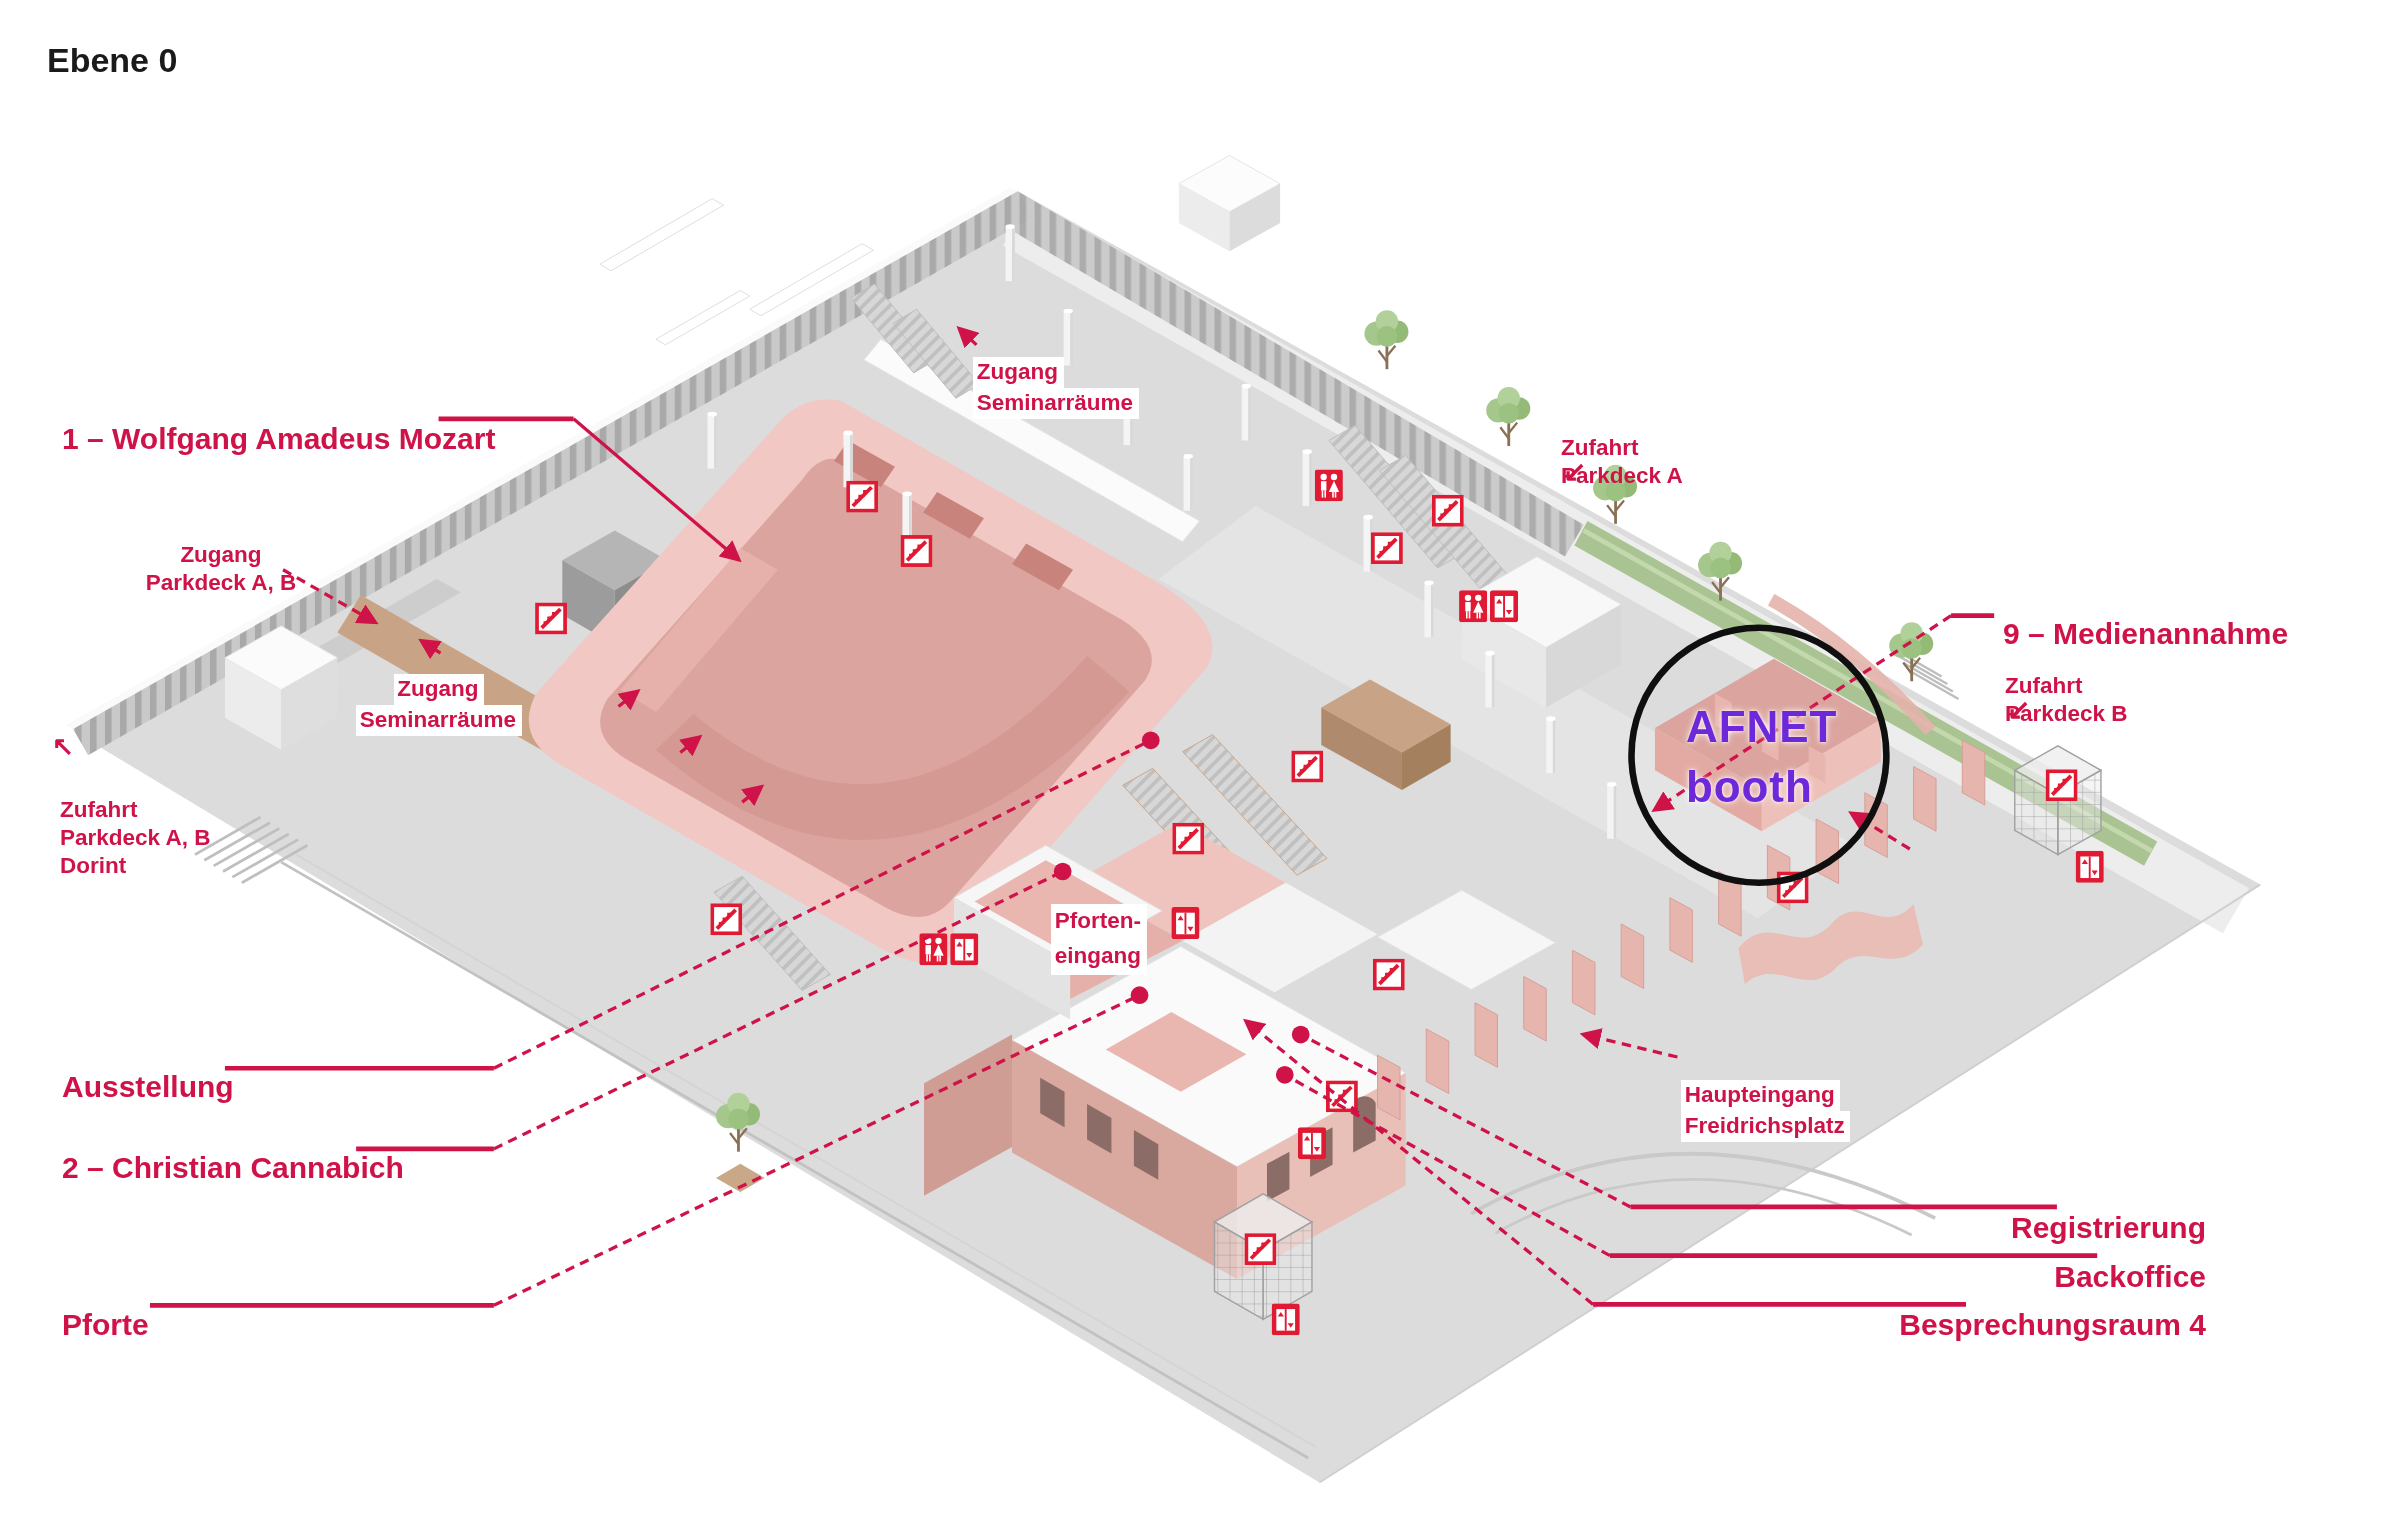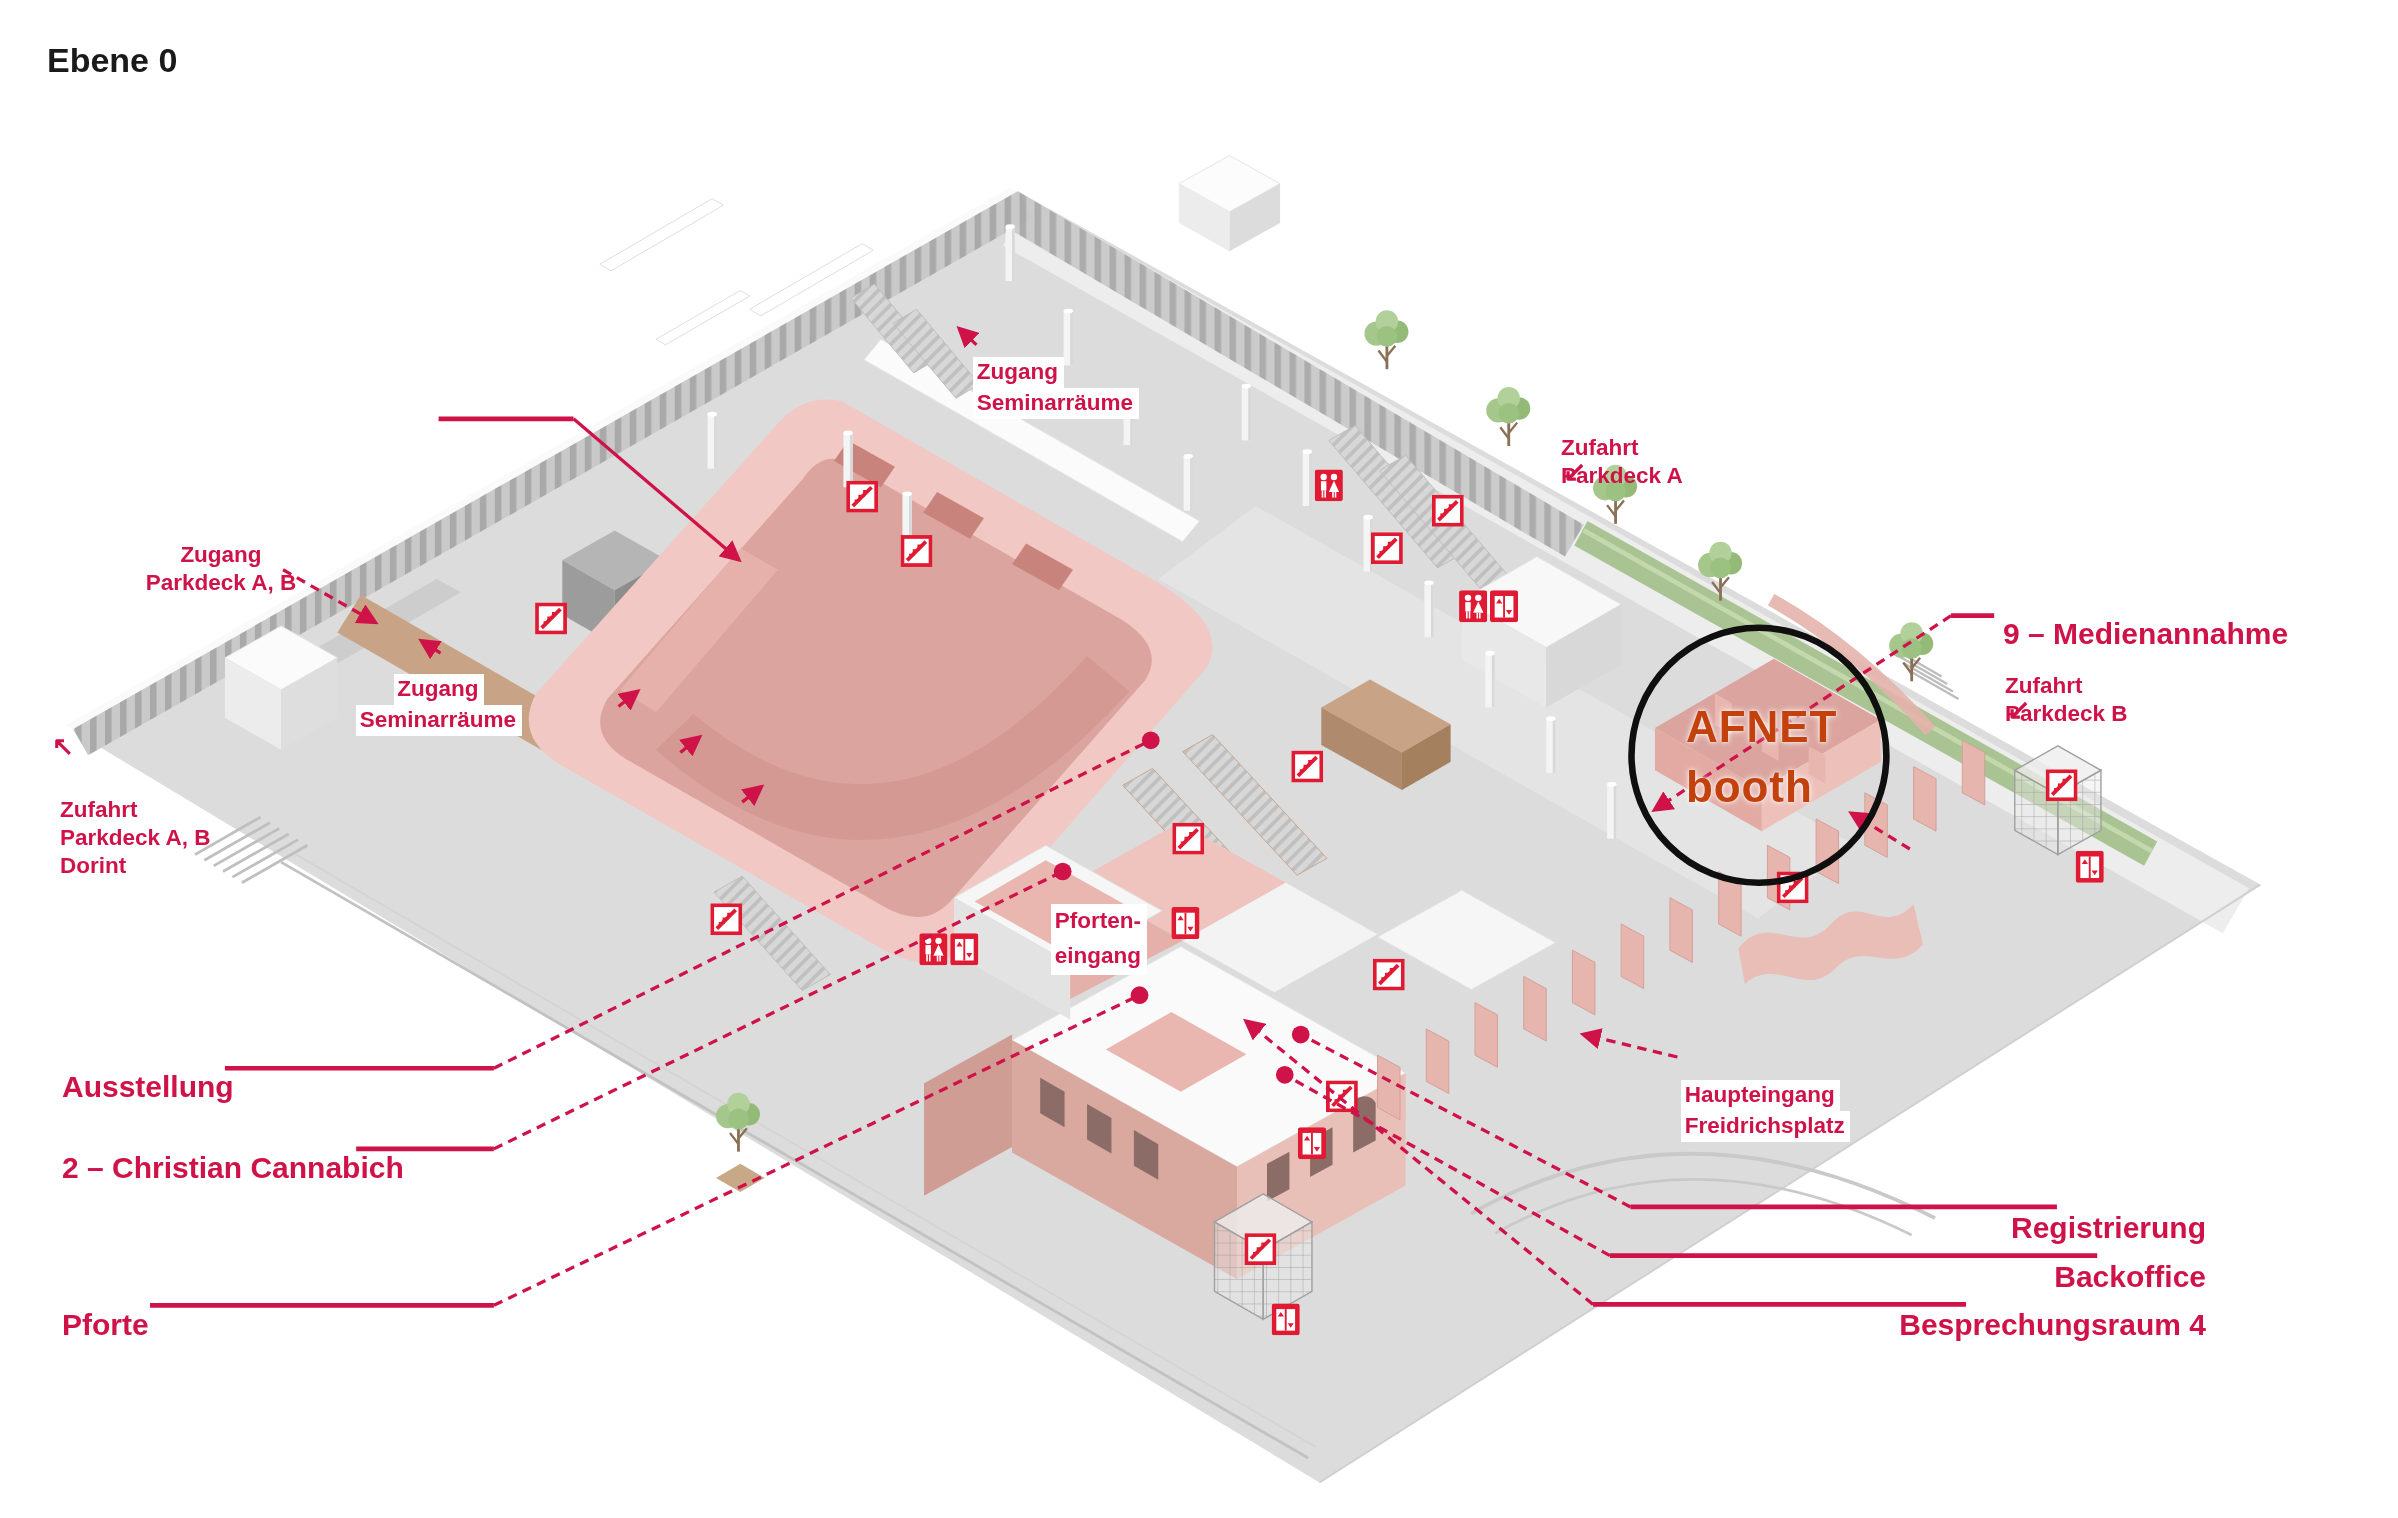--- a/index.html
+++ b/index.html
@@ -7,21 +7,21 @@
          font-family:"Liberation Sans",sans-serif;}
   svg{position:absolute;left:0;top:0;}
   .lbl{position:absolute;color:var(--label-red,#cf1248);font-weight:bold;white-space:nowrap;margin-top:20px;}
   .big{font-size:30px;line-height:1.2;}
   .sml{font-size:22.5px;line-height:1.25;}
   .title{position:absolute;left:47px;top:41px;color:#1a1a1a;font-weight:bold;font-size:34px;}
   .whitebg span{display:table;background:#ffffff;padding:0.9px 5.6px 1.9px 3.7px;}
   .center{text-align:center;}
   .rightal{}
   .arrowglyph{position:absolute;color:var(--label-red,#cf1248);font-weight:bold;font-size:28px;}
-  .afnet{position:absolute;left:1686px;top:697px;color:#c2410c;font-weight:bold;
+  .afnet{position:absolute;left:1686px;top:697px;color:#6d28d9;font-weight:bold;
          font-size:44px;line-height:60px;letter-spacing:0.9px;
          text-shadow:0 0 7.5px rgba(255,255,255,.85),0 0 2.8px rgba(255,255,255,.9);}
   .leadS{stroke:var(--line-red,#cf1248);stroke-width:5;fill:none;}
   .leadT{stroke:var(--line-red,#cf1248);stroke-width:3.5;fill:none;}
   .leadD{stroke:var(--line-red,#cf1248);stroke-width:3.5;fill:none;stroke-dasharray:10 7;}
 </style>
 </head>
 <body>
 
 <div id="stage">
@@ -344,20 +344,23 @@
     <path class="leadT" d="M470,697 L450,684" marker-end="url(#mArr)"></path>
     <path class="leadD" d="M2038,906 L1976,868" marker-end="url(#mArr)"></path>
     <path class="leadT" d="M1131,1006 L1149,1024" marker-end="url(#mArr)"></path>
   </g>
 
   <circle cx="1877" cy="806" r="136" fill="none" stroke="#0f0f0f" stroke-width="7"></circle>
 </svg>
 
 <div class="title">Ebene 0</div>
 
+<div class="lbl big" style="left:62px;top:401px;">
+  <span>1 – Wolfgang Amadeus Mozart</span>
+</div>
 
 <div class="lbl sml whitebg" style="left:973px;top:337px;">
   <span>Zugang</span>
   <span>Seminarräume</span>
 </div>
 
 <div class="lbl sml" style="left:1561px;top:414px;">
   <div>Zufahrt</div>
   <div>Parkdeck A</div>
 </div>

